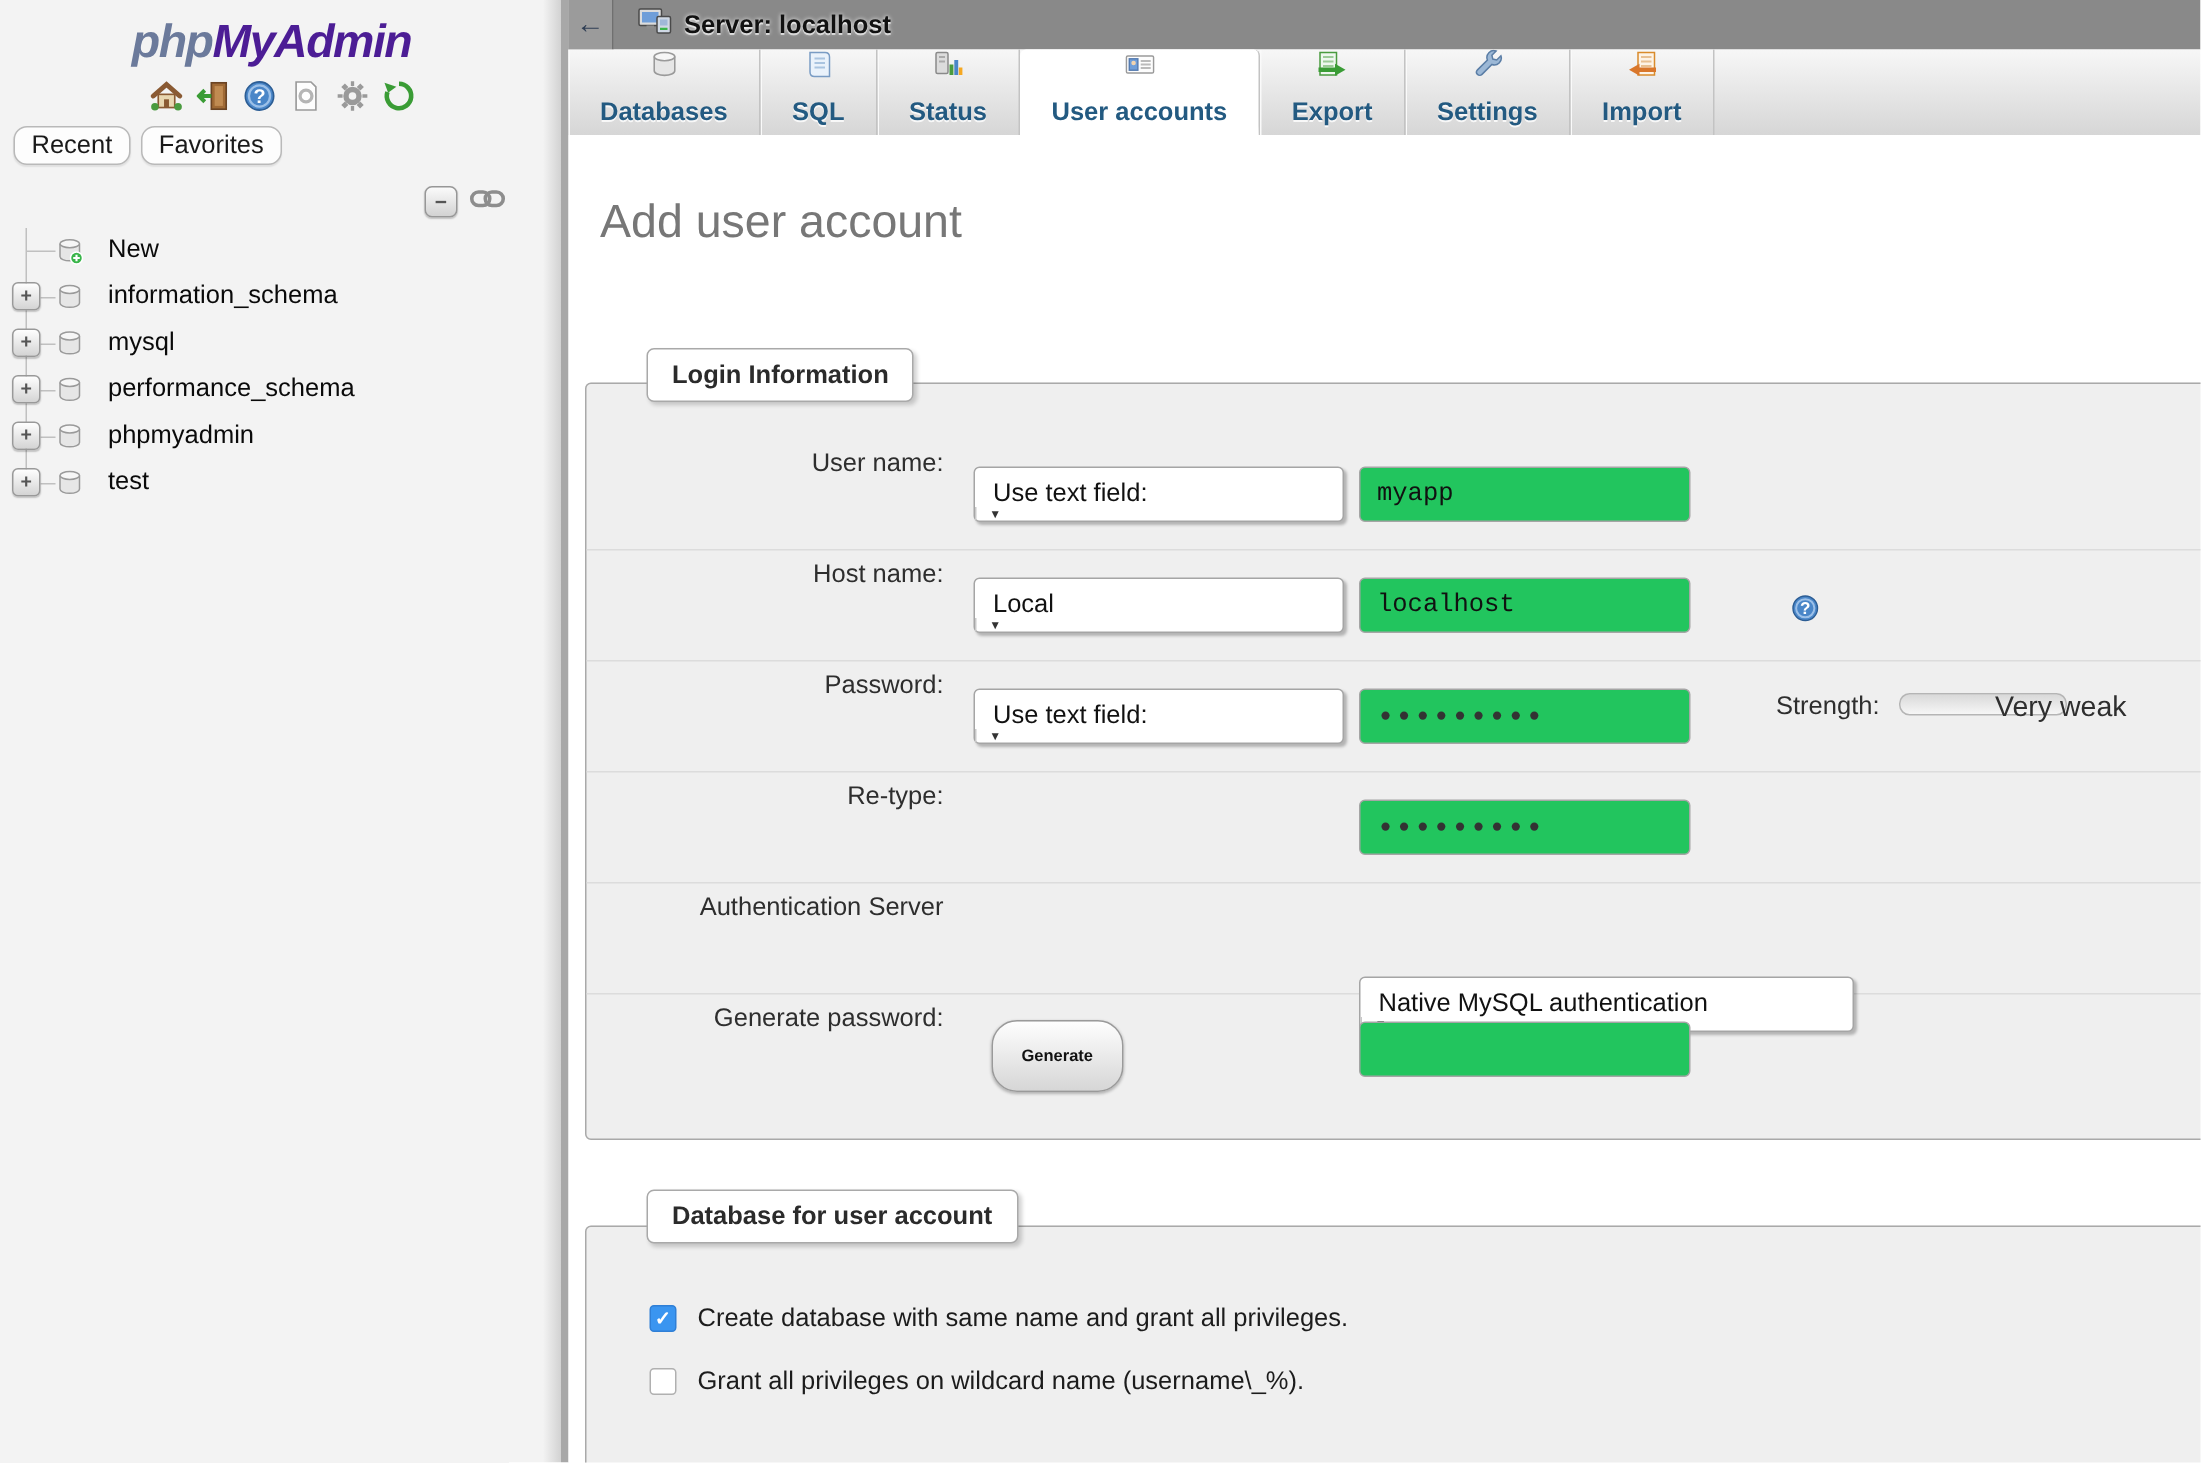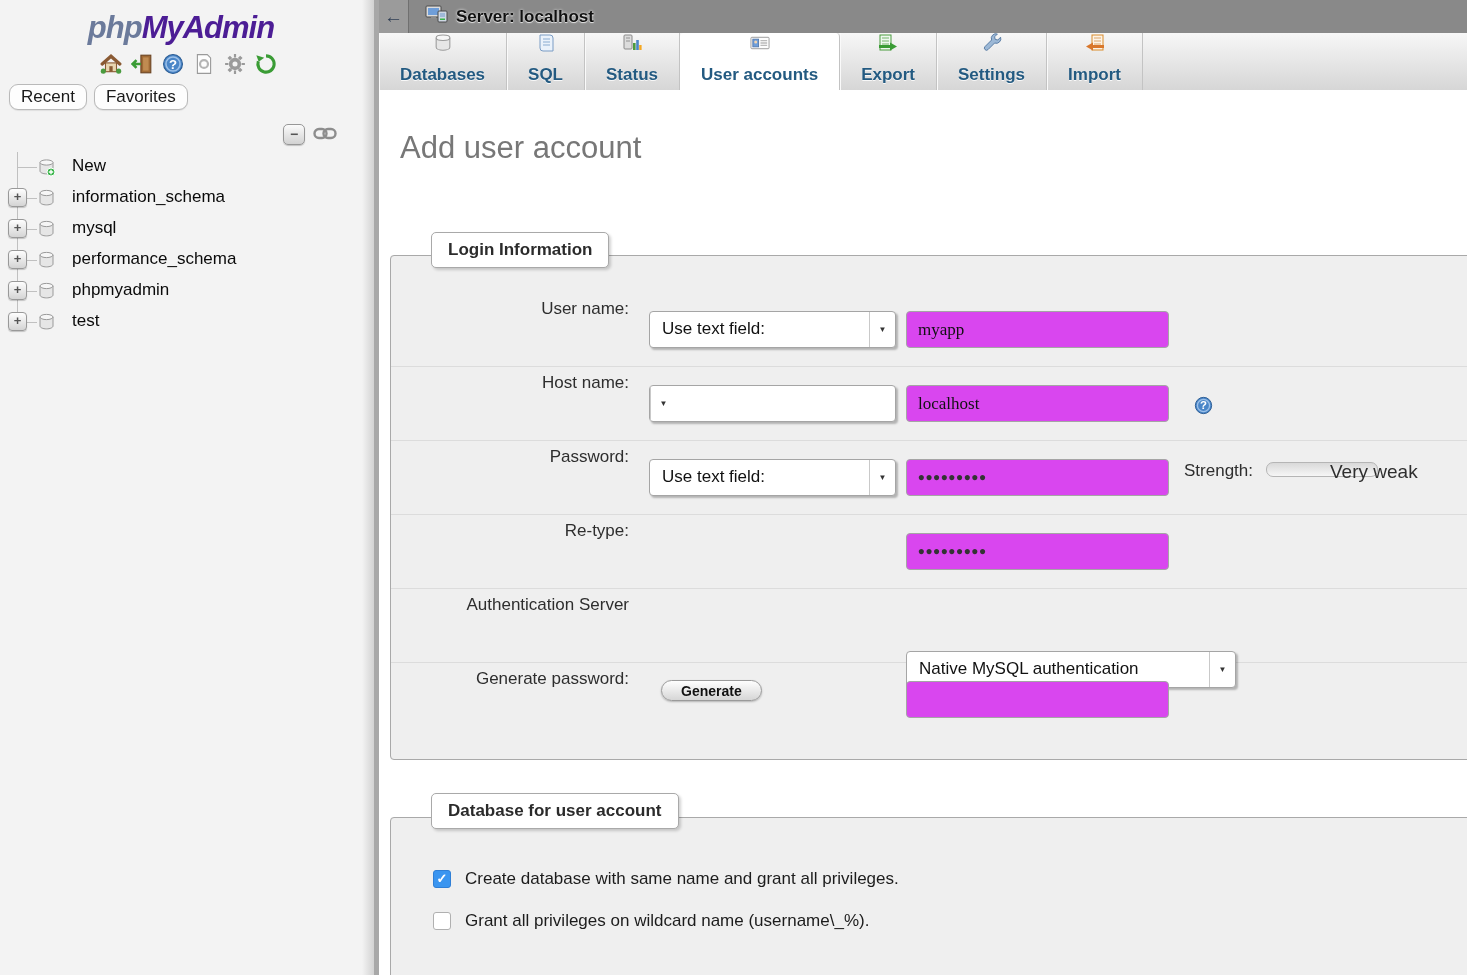--- a/index.html
+++ b/index.html
@@ -82,44 +82,44 @@
             box-shadow:2px 2px 3px rgba(0,0,0,.18); }
   #db-fs .legend { top:-25px; }
 
   .frow { position:relative; height:74px; border-bottom:1px solid #dcdcdc; }
   .frow.last { border-bottom:none; height:73px; }
   .flabel { position:absolute; left:42px; top:6px; width:196px; text-align:right;
             font-size:17px; color:#2e2e2e; }
   .selbox { position:absolute; top:18px; height:37px; width:247px; background:#fff;
             border:1px solid #a5a5a5; border-radius:4px; display:flex;
             align-items:stretch; cursor:pointer;
-            box-shadow:2px 2px 2px rgba(0,0,0,.25); }
+            box-shadow:2px 2px 2px rgba(0,0,0,.25);flex-direction:column; }
   .selbox .sel-label { flex:1; font-size:17px; color:#111; padding:7px 0 0 12px;
             white-space:nowrap; overflow:hidden; }
   .selbox .sel-arrow { width:26px; border-left:1px solid #c9c9c9; display:flex;
             align-items:center; justify-content:center; font-size:8px; color:#333; }
   .sel-at-select-col { left:258px; }
   .sel-at-input-col  { left:515px; width:330px;margin-top:44px; }
-  .finput { position:absolute; left:515px; top:18px; width:263px; height:37px;
-            border:1px solid #a5a5a5; border-radius:4px; background:#d946ef;
-            font-family:Liberation Serif, serif; font-size:17px; color:#111;
+  .finput { position:absolute; left:515px; top:18px; width:221px; height:37px;
+            border:1px solid #a5a5a5; border-radius:4px; background:#22c55e;
+            font-family:Liberation Mono, monospace; font-size:17px; color:#111;
             padding:0 11px; }
   .finput.pwd { font-size:19px; letter-spacing:1px; font-weight:bold; color:#333; }
   .helpicon { position:absolute; left:803px; top:29px; cursor:pointer; }
   .strength-label { position:absolute; left:793px; top:20px; font-size:17px; color:#2e2e2e; }
   .strength-bar { position:absolute; left:875px; top:21px; width:112px; height:15px;
                   border:1px solid #b5b5b5; border-radius:7px;
                   background:linear-gradient(#d9d9d9,#f6f6f6); overflow:hidden; }
   .strength-fill { height:100%; background:linear-gradient(#9ed050,#6fae2e);
                    border-radius:7px 0 0 7px; }
   .strength-text { position:absolute; left:939px; top:20px; font-size:19px;
                    color:#2e2e2e; white-space:nowrap; }
-  .genbtn { position:absolute; left:270px; top:17px; height:21px; padding:0 19px;
+  .genbtn { position:absolute; left:270px; top:17px; height:48px; padding:0 19px;
             border:1px solid #9a9a9a; border-radius:17px;
-            background:linear-gradient(#fefefe,#d6d6d6); font-size:14px;
+            background:linear-gradient(#fefefe,#d6d6d6); font-size:11px;
             font-weight:bold; color:#111; cursor:pointer;
             font-family:"Liberation Sans",sans-serif;
             box-shadow:0 1px 2px rgba(0,0,0,.25); }
 
   .opt-row { position:absolute; left:42px; display:flex; align-items:center; gap:14px;
              cursor:pointer; }
   .opt-row.o1 { top:51px; }
   .opt-row.o2 { top:93px; }
   .checkbox { width:18px; height:18px; border:1px solid #b0b0b0; border-radius:3px;
               background:#fff; flex:0 0 auto; cursor:pointer; }
@@ -382,20 +382,21 @@
         <div class="selbox sel-at-select-col">
           <span class="sel-label">Use text field:</span>
           <span class="sel-arrow">▼</span>
         </div>
         <input class="finput" type="text" value="myapp" style="">
       </div>
 
       <div class="frow">
         <span class="flabel">Host name:</span>
         <div class="selbox sel-at-select-col">
+          <span class="sel-label">Local</span>
           <span class="sel-arrow">▼</span>
         </div>
         <input class="finput" type="text" value="localhost" style="">
         <span class="helpicon">
           <svg width="19" height="19" viewBox="0 0 20 20">
               <circle cx="10" cy="10" r="8.6" fill="#4a86c8" stroke="#2c5d94"></circle>
               <circle cx="10" cy="10" r="6.4" fill="none" stroke="#9cc0e8" stroke-width="1.4"></circle>
               <text x="10" y="14.2" text-anchor="middle" font-size="12" font-weight="bold" fill="#fff" font-family="Liberation Sans, sans-serif">?</text>
             </svg>
         </span>

